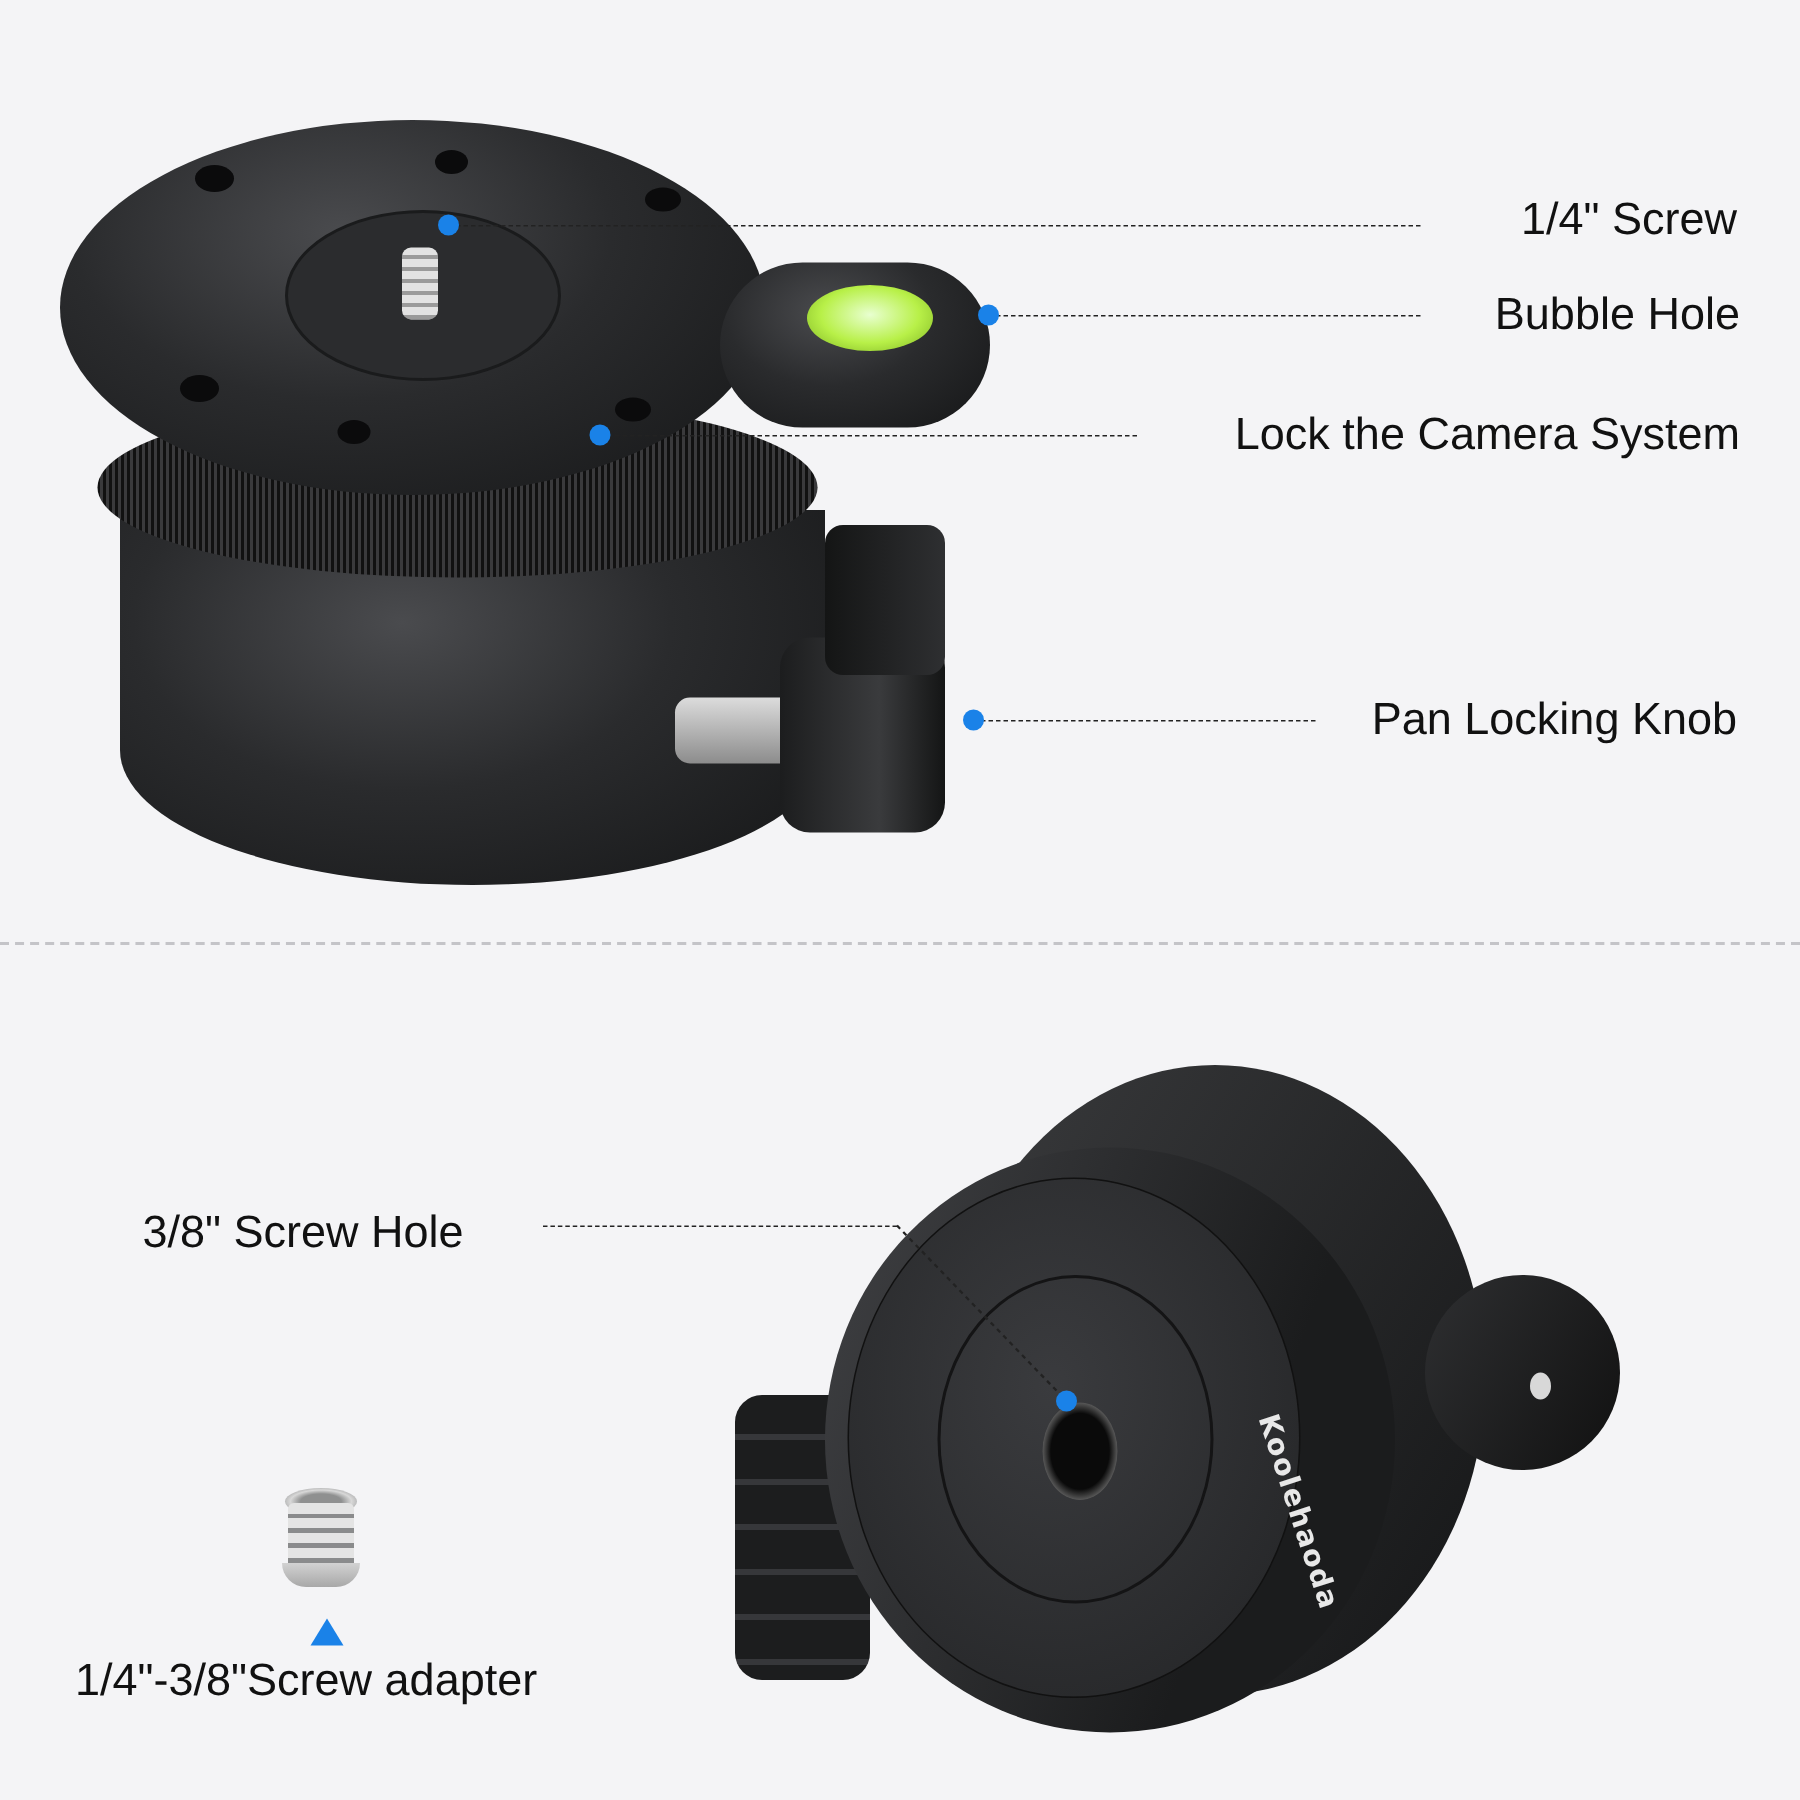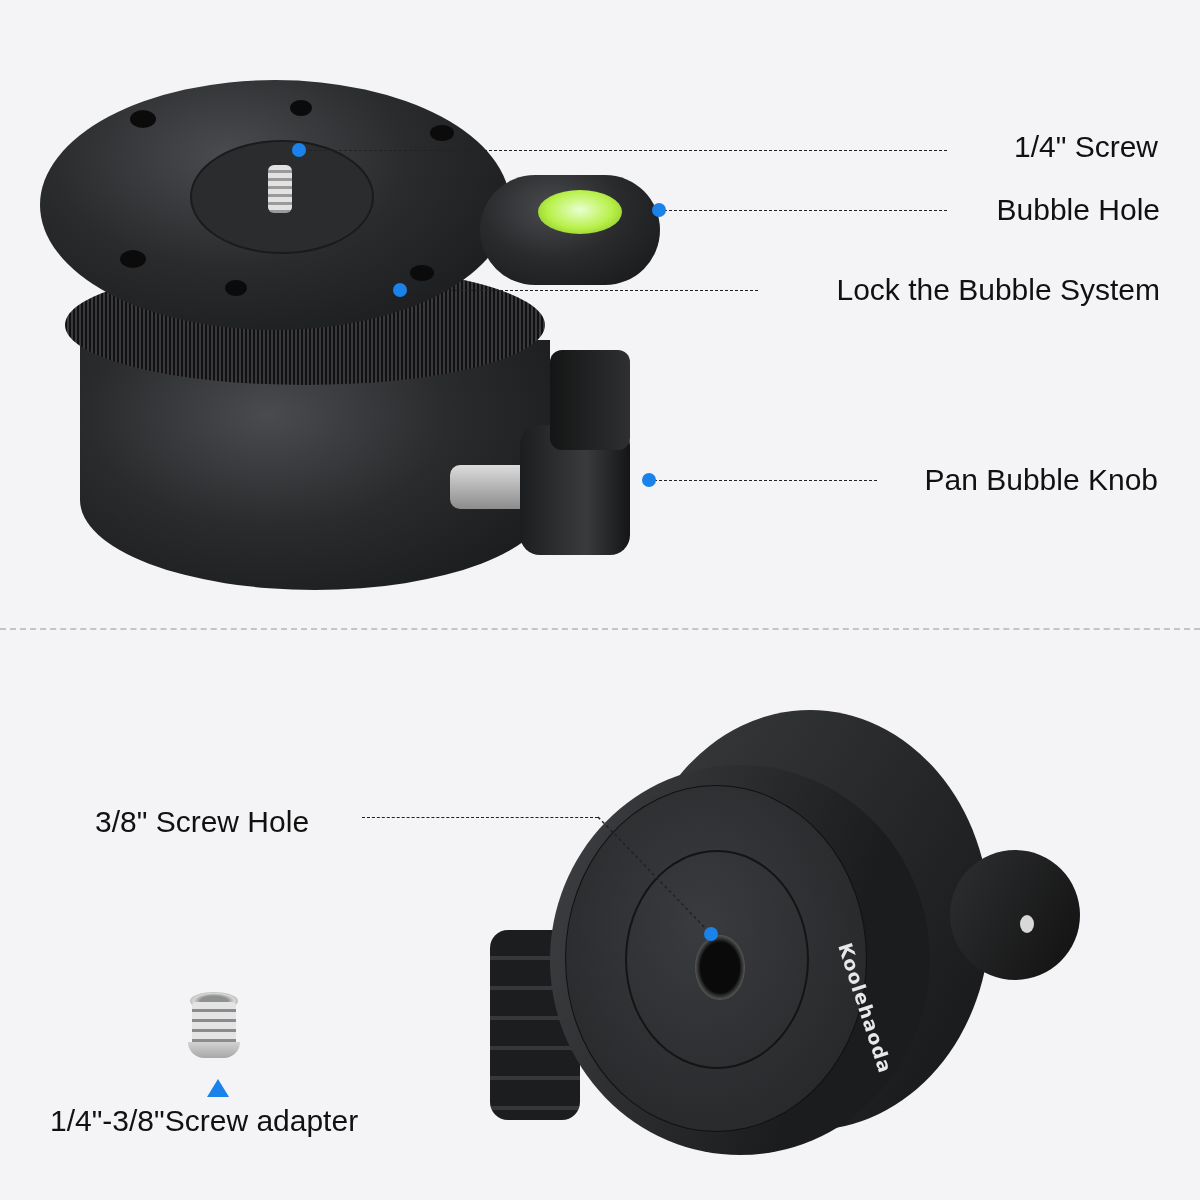--- a/index.html
+++ b/index.html
@@ -47,25 +47,25 @@
 <div class="leader" style="left:299px;top:150px;width:648px;"></div>
 <div class="dot" style="left:299px;top:150px;"></div>
 <div class="label right" style="right:42px;top:130px;">1/4" Screw</div>
 
 <div class="leader" style="left:659px;top:210px;width:288px;"></div>
 <div class="dot" style="left:659px;top:210px;"></div>
 <div class="label right" style="right:40px;top:193px;">Bubble Hole</div>
 
 <div class="leader" style="left:400px;top:290px;width:358px;"></div>
 <div class="dot" style="left:400px;top:290px;"></div>
-<div class="label right" style="right:40px;top:273px;">Lock the Bubble System</div>
+<div class="label right" style="right:40px;top:273px;">Lock the Camera System</div>
 
 <div class="leader" style="left:649px;top:480px;width:228px;"></div>
 <div class="dot" style="left:649px;top:480px;"></div>
-<div class="label right" style="right:42px;top:463px;">Pan Bubble Knob</div>
+<div class="label right" style="right:42px;top:463px;">Pan Locking Knob</div>
 
 <div class="divider"></div>
 
 <div class="prod" style="left:480px;top:690px;width:700px;height:480px;">
   <div style="position:absolute;left:150px;top:20px;width:360px;height:420px;border-radius:50%;background:linear-gradient(120deg,#3a3b3d,#151617);"></div>
   <div style="position:absolute;left:470px;top:160px;width:130px;height:130px;border-radius:50%;background:linear-gradient(120deg,#2e2f31,#111);"></div>
   <div style="position:absolute;left:540px;top:225px;width:14px;height:18px;border-radius:50%;background:#d8d8d8;"></div>
   <div style="position:absolute;left:10px;top:240px;width:90px;height:190px;border-radius:18px;background:repeating-linear-gradient(180deg,#1c1d1e 0 26px,#36373a 26px 30px);"></div>
   <div style="position:absolute;left:70px;top:75px;width:380px;height:390px;border-radius:50%;background:linear-gradient(110deg,#404144,#1b1c1d 70%);"></div>
   <div style="position:absolute;left:85px;top:95px;width:300px;height:345px;border-radius:50%;background:radial-gradient(ellipse at 45% 40%,#3a3b3e,#27282a 80%);border:1px solid #111;"></div>

